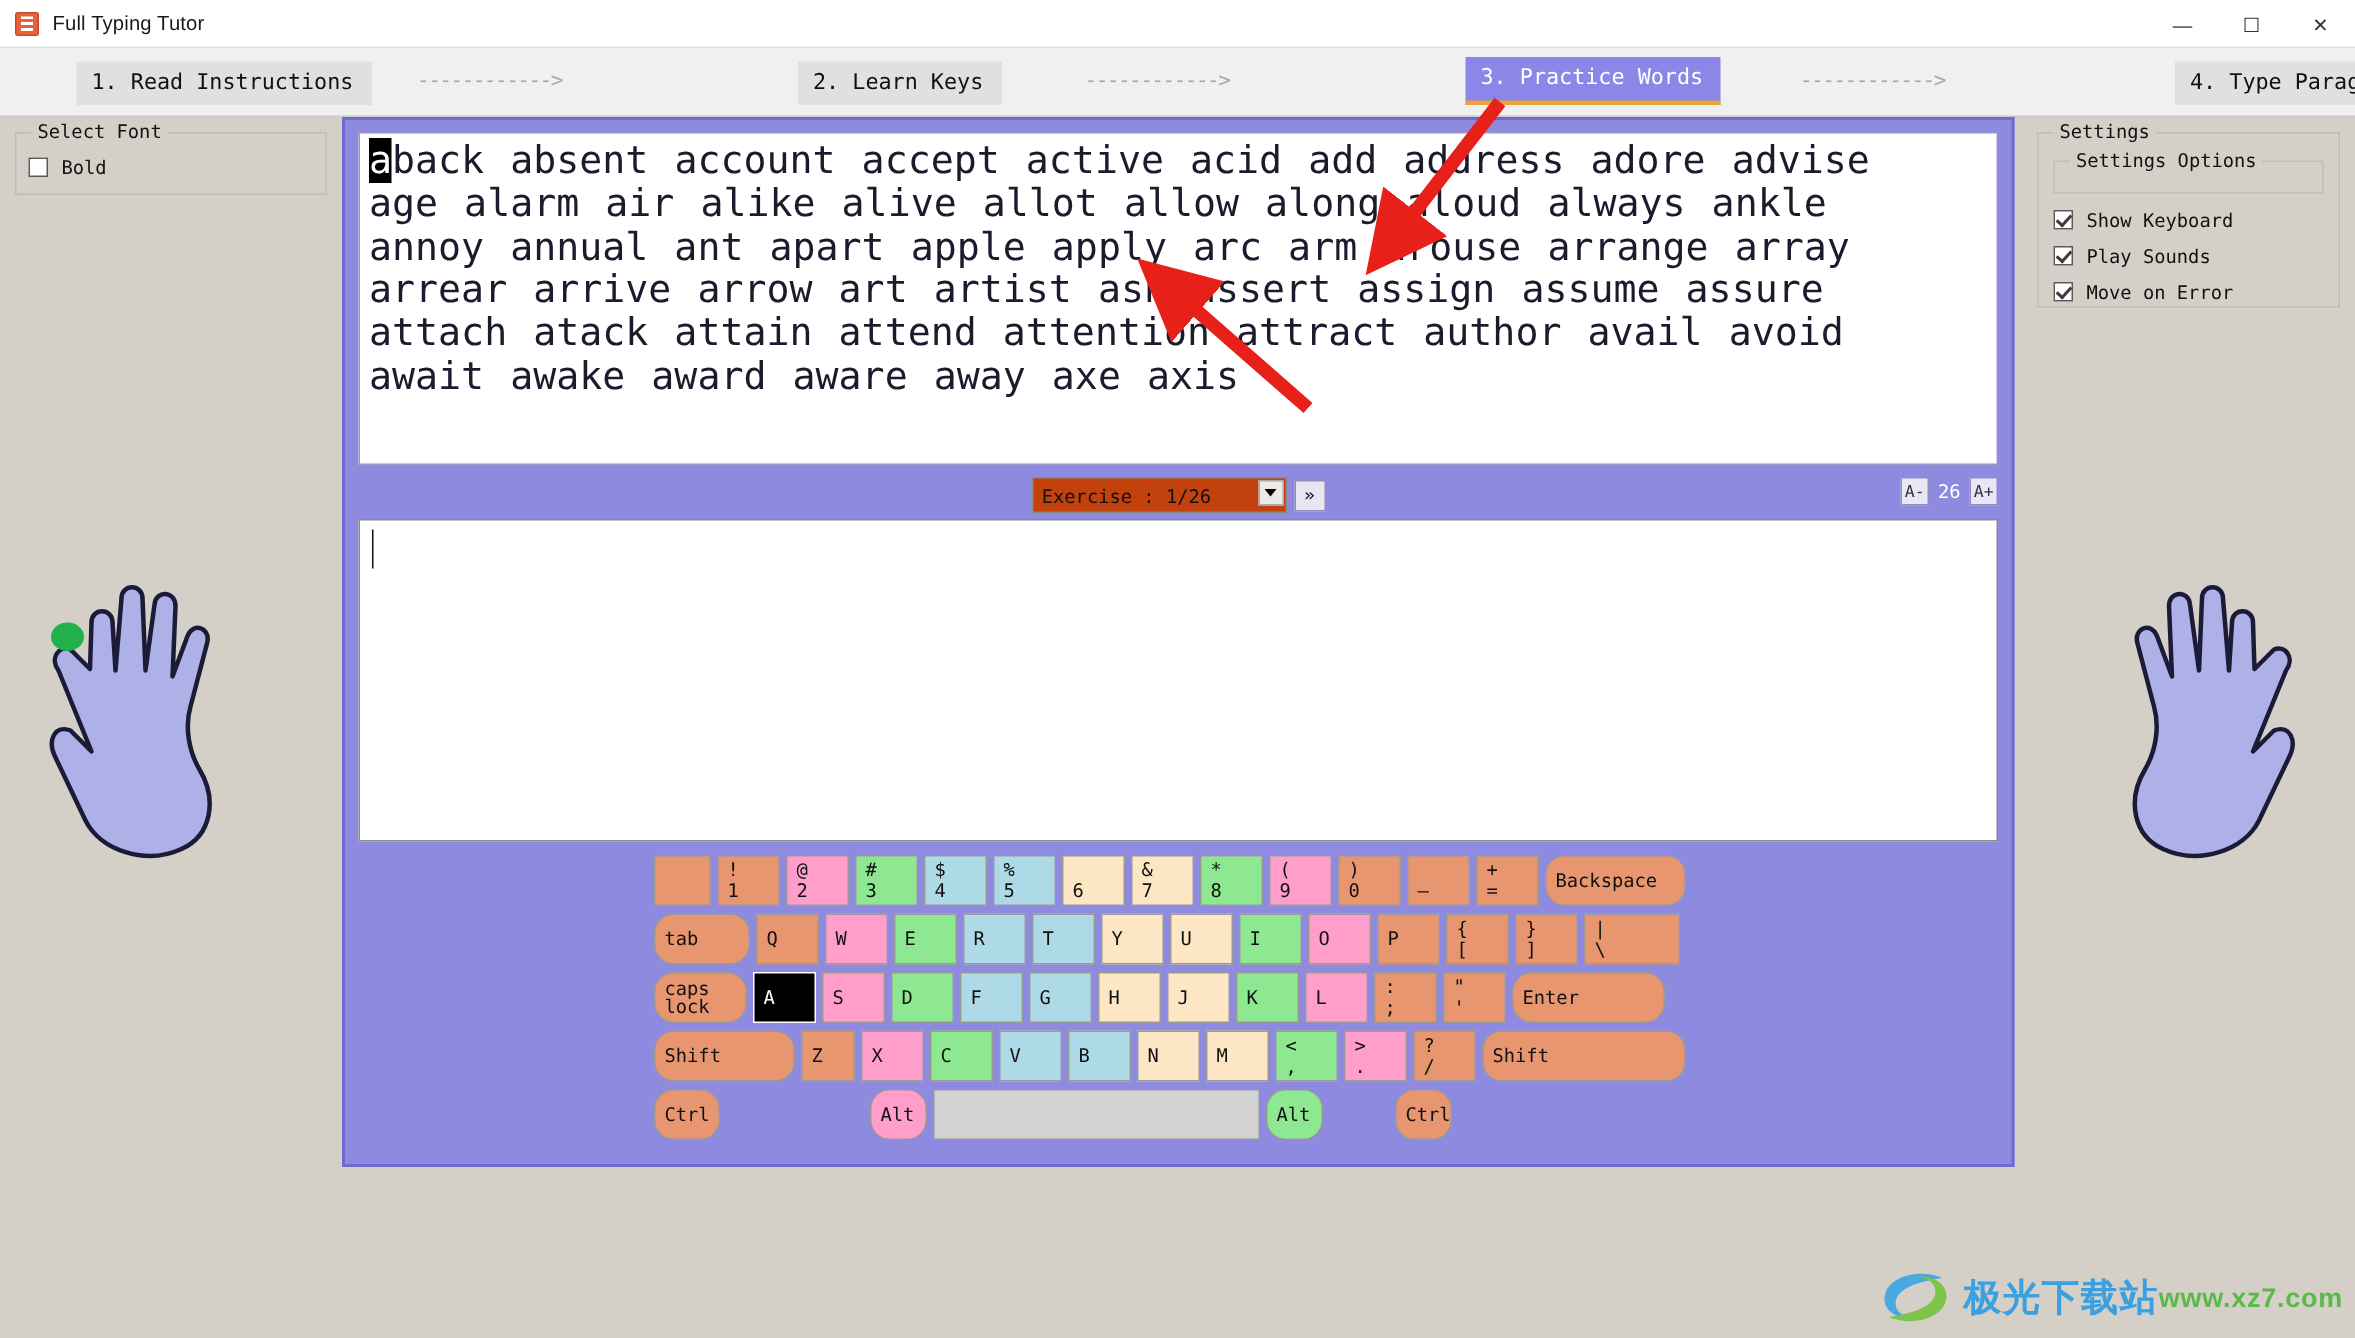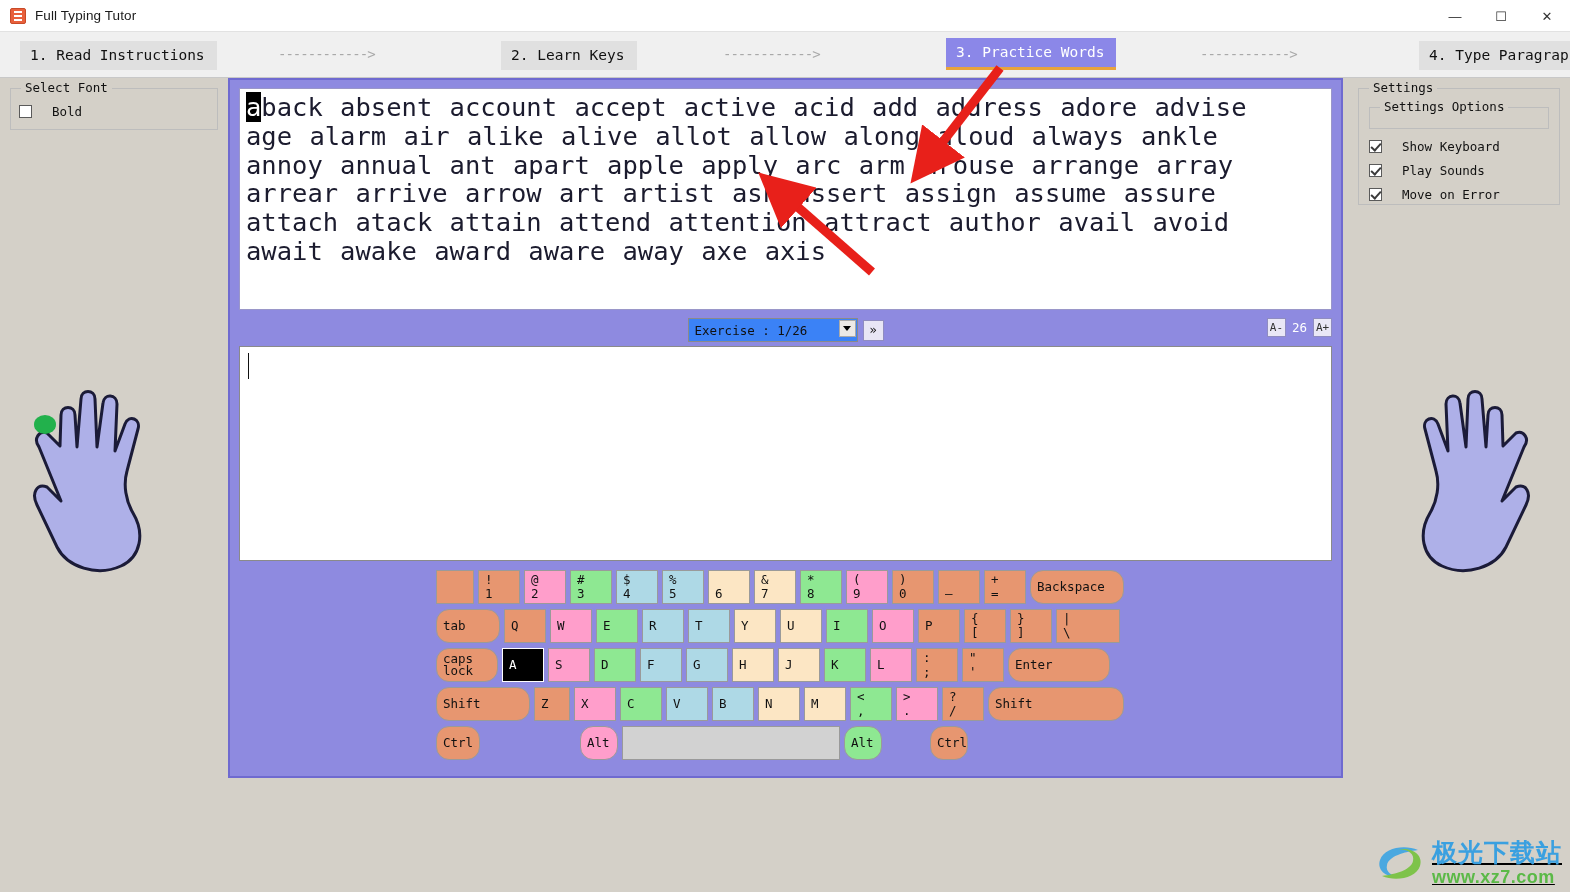--- a/index.html
+++ b/index.html
@@ -40,36 +40,36 @@
   
   #tabstrip{
     height:46px; background:#f0f0f0;
     display:flex; align-items:center; position:relative;
     border-bottom:1px solid #c8c8c8;
   }
   .step{
     font-family:"DejaVu Sans Mono","Liberation Mono",monospace;
     font-size:14.5px; color:#111;
     background:#e0e0e0; padding:6px 12px 6px 10px;
-    white-space:nowrap; line-height:1.15;
+    white-space:nowrap; line-height:1.15;margin-left:31px;
   }
   .step.active{ background:#8b87e8; color:#ffffff; border-bottom:3px solid #e8a33d;}
   .dashes{
     font-family:"DejaVu Sans Mono","Liberation Mono",monospace;
     font-size:14px; color:#a9a9a9; letter-spacing:-1px; white-space:nowrap;
   }
 
   
   #leftpanel{ position:absolute; left:0; top:78px; width:228px; bottom:108px; }
   .gbox{ border:1px solid #bdbdbd; margin:10px; padding:6px 8px 10px 8px; position:relative;}
   .gbox > .glabel{
     position:absolute; top:-9px; left:10px; background:#d4d0c8; padding:0 4px;
     font-family:"DejaVu Sans Mono","Liberation Mono",monospace; font-size:12.5px; color:#111;
   }
-  .chkrow{ display:flex; align-items:center; gap:20px; margin-top:9px; }
+  .chkrow{ display:flex; align-items:center; gap:9px; margin-top:9px; }
   .chk{ width:13px;height:13px;border:1px solid #5a5a5a;background:#fff; position:relative; flex:none;}
   .chk.on::after{
     content:""; position:absolute; left:3px; top:0px; width:4px; height:8px;
     border:solid #3b3b3b; border-width:0 2px 2px 0; transform:rotate(42deg);
   }
   .chklabel{ font-family:"DejaVu Sans Mono","Liberation Mono",monospace; font-size:12.5px; color:#111;}
 
   
   .handwrap{ position:absolute; }
   #lefthand{ left:20px; top:386px; width:185px; height:190px;}
@@ -90,21 +90,21 @@
     font-size:25.5px; line-height:28.8px; color:#1b1b2e;
     white-space:pre-wrap; word-spacing:2px; letter-spacing:0px;
   }
   #wordtext .cur{ background:#000; color:#fff; }
 
   #exbar{
     position:absolute; left:9px; top:236px; right:9px; height:28px;
     display:flex; align-items:center; justify-content:center;
   }
   #exselect{
-    width:170px; height:24px; background:#3b82f6; border:1px solid #8a8a8a;
+    width:170px; height:24px; background:#c2410c; border:1px solid #8a8a8a;
     display:flex; align-items:center; position:relative;
     font-family:"DejaVu Sans Mono","Liberation Mono",monospace; font-size:12.5px; color:#111;
     padding-left:6px;
   }
   #exselect .arrowbtn{
     position:absolute; right:1px; top:1px; width:17px; height:17px;
     background:#ece9e6; border:1px solid #aaa; display:flex; align-items:center; justify-content:center;
   }
   #exselect .arrowbtn::after{
     content:""; border-left:4px solid transparent;border-right:4px solid transparent;
@@ -162,21 +162,21 @@
   .radio{ width:12px;height:12px;border:1px solid #5a5a5a;border-radius:50%;background:#fff;
           position:relative; flex:none;}
   .radio.on::after{content:"";position:absolute;left:2.5px;top:2.5px;width:5px;height:5px;
           border-radius:50%;background:#222;}
 
   
   #arrows{ position:absolute; left:0; top:0; width:1570px; height:892px; pointer-events:none; }
 
   
   #watermark{ position:absolute; right:8px; bottom:6px; display:flex; align-items:center; gap:6px; }
-  #wm-text{ display:flex; flex-direction:column; line-height:1;text-decoration:underline; }
+  #wm-text{ display:flex; flex-direction:row; line-height:1; }
   #wm-cn{ font-size:25px; font-weight:bold; color:#3aa0e0; letter-spacing:1px; }
   #wm-url{ font-size:18px; font-weight:bold; color:#5bb947; letter-spacing:.5px; margin-top:3px;}
 </style>
 </head>
 <body>
 
 <div id="titlebar">
   <div id="app-icon"></div>
   <div id="app-title">Full Typing Tutor</div>
   <div class="wbtns">

